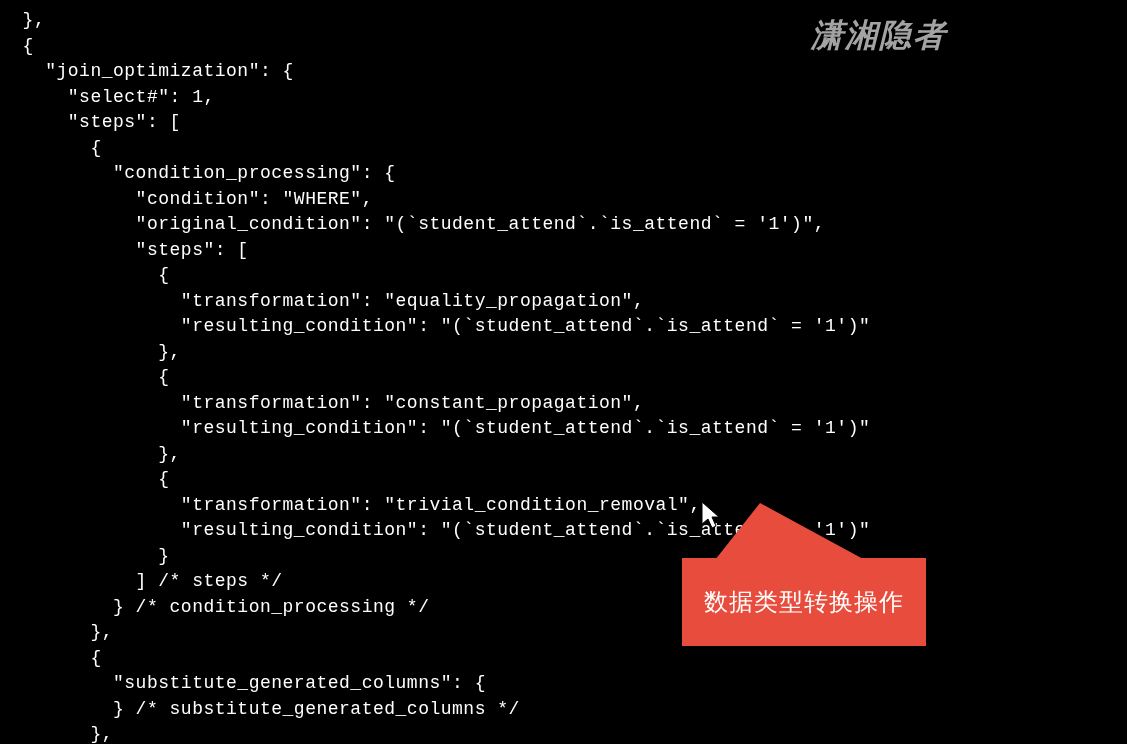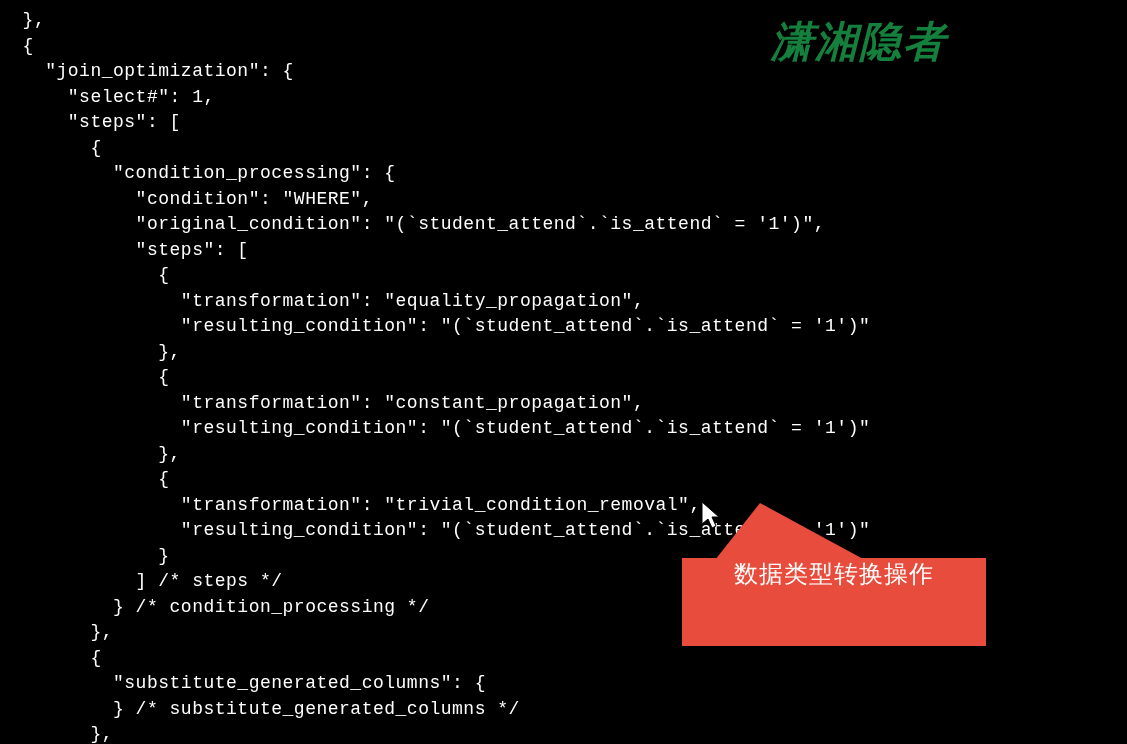--- a/index.html
+++ b/index.html
@@ -12,48 +12,48 @@
       width: 1127px;
       height: 744px;
       position: relative;
       overflow: hidden;
       font-family: "Courier New", monospace;
     }
     .watermark {
       position: absolute;
       top: 14px;
       right: 180px;
-      color: #15803d;
+      color: #a3a3a3;
       font-family: Liberation Sans, sans-serif;
-      font-size: 42px;
+      font-size: 32px;
       font-weight: bold;
       font-style: italic;
       letter-spacing: 2px;
       z-index: 10;
     }
     .code-block {
       position: absolute;
       top: 8px;
       left: 0;
       color: #fff;
       font-family: "Courier New", monospace;
       font-size: 18px;
       line-height: 25.5px;
       white-space: pre;
       letter-spacing: 0.5px;
     }
     .callout {
       position: absolute;
       left: 682px;
       top: 558px;
-      width: 304px;
+      width: 244px;
       height: 88px;
       background: #e74c3c;
       display: flex;
-      align-items: flex-start;
+      align-items: center;
       justify-content: center;
       z-index: 5;
     }
     .callout-text {
       color: #fff;
       font-family: "Microsoft YaHei", sans-serif;
       font-size: 24px;
       letter-spacing: 1px;
     }
     .callout-arrow {

